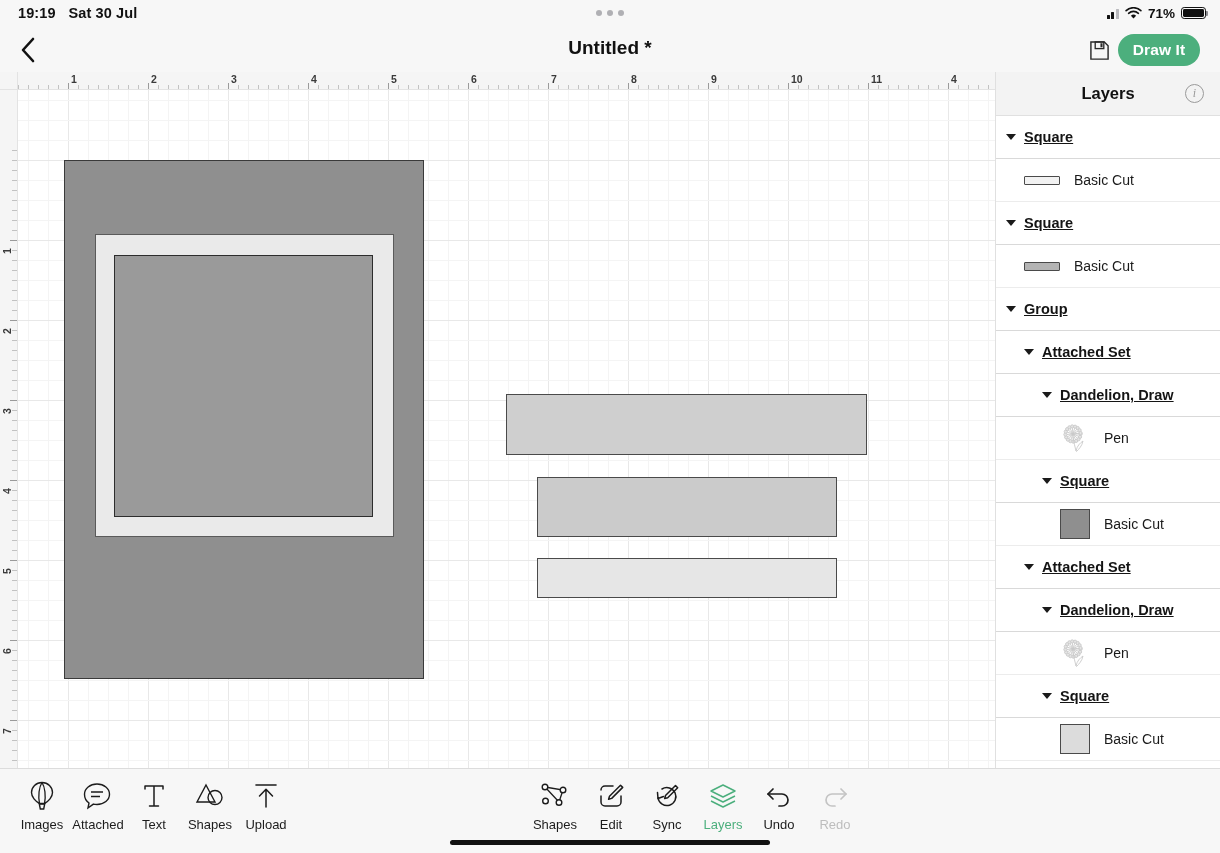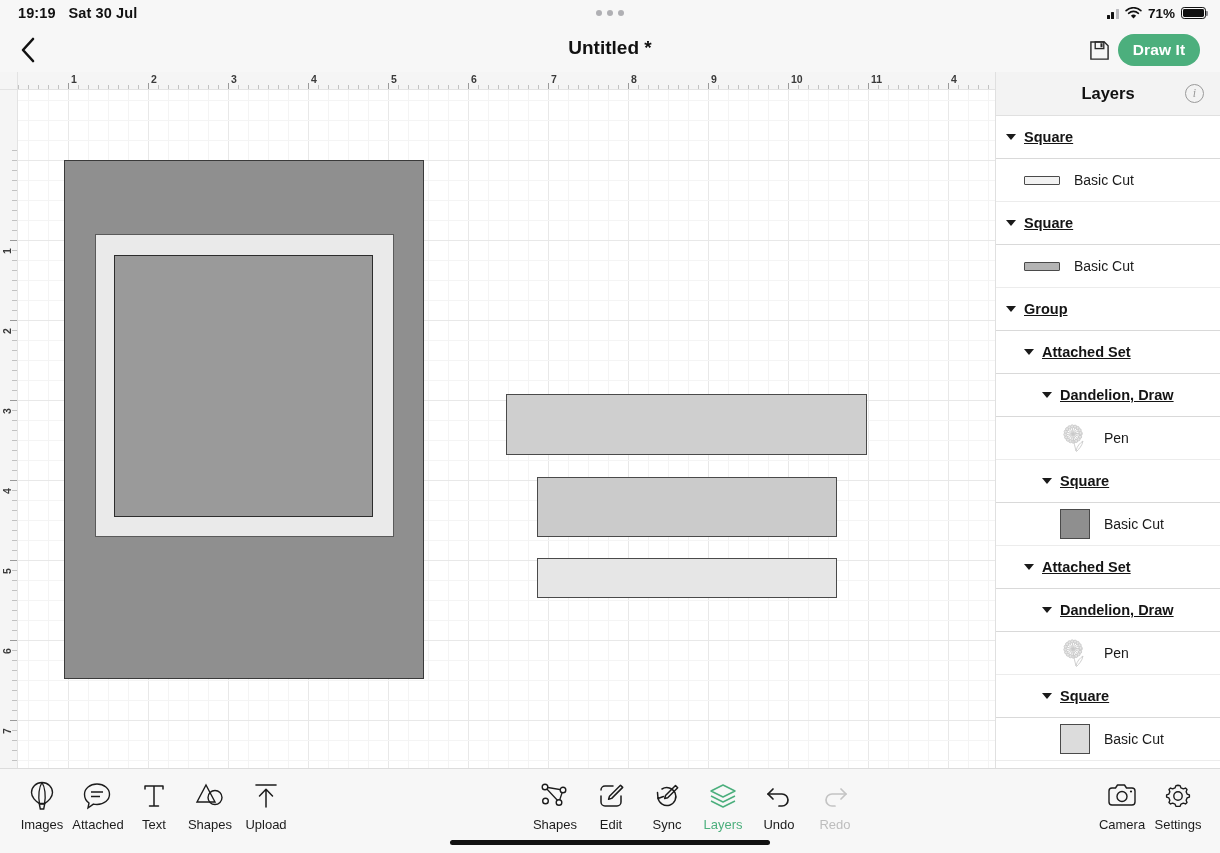--- a/index.html
+++ b/index.html
@@ -809,37 +809,16 @@
         <div class="titem disabled">
           <div class="ticon">
             <svg width="28" height="24" viewBox="0 0 28 24">
               <path d="M20 5 L25 10 L20 15" stroke="#c4c4c4" stroke-width="1.7" fill="none" stroke-linecap="round" stroke-linejoin="round"></path>
               <path d="M25 10 h-14 a6 6 0 0 0 0 12 h3" stroke="#c4c4c4" stroke-width="1.7" fill="none" stroke-linecap="round"></path>
             </svg>
           </div>
           <div class="tlabel">Redo</div>
         </div>
       </div>
-    <div class="tgroup" id="tg-right" style="right:14px">
-        <div class="titem">
-          <div class="ticon">
-            <svg width="30" height="26" viewBox="0 0 30 26">
-              <path d="M2 8 a3 3 0 0 1 3-3 h3.5 l2-3 h7 l2 3 H25 a3 3 0 0 1 3 3 v11 a3 3 0 0 1-3 3 H5 a3 3 0 0 1-3-3 Z" fill="none" stroke="#1c1c1c" stroke-width="1.4" stroke-linejoin="round"></path>
-              <circle cx="15" cy="13.5" r="5" fill="none" stroke="#1c1c1c" stroke-width="1.4"></circle>
-              <circle cx="24" cy="8.5" r="1.1" fill="#1c1c1c"></circle>
-            </svg>
-          </div>
-          <div class="tlabel">Camera</div>
-        </div>
-        <div class="titem">
-          <div class="ticon">
-            <svg width="28" height="28" viewBox="0 0 28 28">
-              <path d="M14 3.2 l2.1 .45 .9 2.3 2.3 .95 2.2 -.85 1.5 1.5 -.85 2.2 .95 2.3 2.3 .9 0 2.1 -2.3 .9 -.95 2.3 .85 2.2 -1.5 1.5 -2.2 -.85 -2.3 .95 -.9 2.3 -2.1 0 -2.1 0 -.9 -2.3 -2.3 -.95 -2.2 .85 -1.5 -1.5 .85 -2.2 -.95 -2.3 -2.3 -.9 0 -2.1 2.3 -.9 .95 -2.3 -.85 -2.2 1.5 -1.5 2.2 .85 2.3 -.95 .9 -2.3 Z" fill="none" stroke="#1c1c1c" stroke-width="1.4" stroke-linejoin="round"></path>
-              <circle cx="14" cy="14" r="4.2" fill="none" stroke="#1c1c1c" stroke-width="1.4"></circle>
-            </svg>
-          </div>
-          <div class="tlabel">Settings</div>
-        </div>
-      </div>
     <div class="home-ind"></div>
   </div>
 
 </div>
 
 </body></html>

